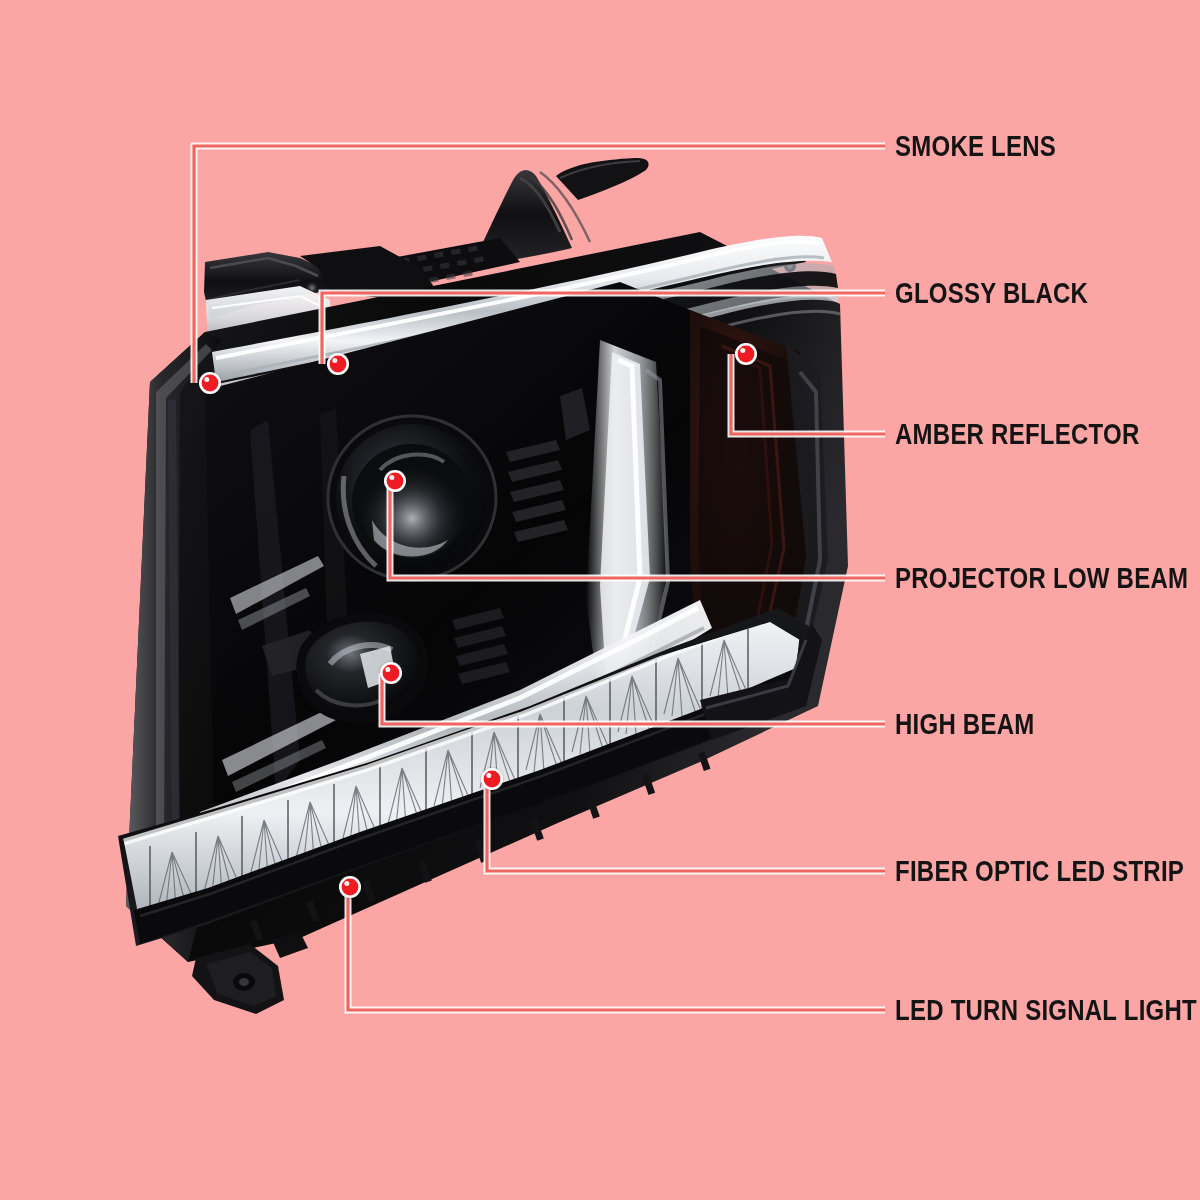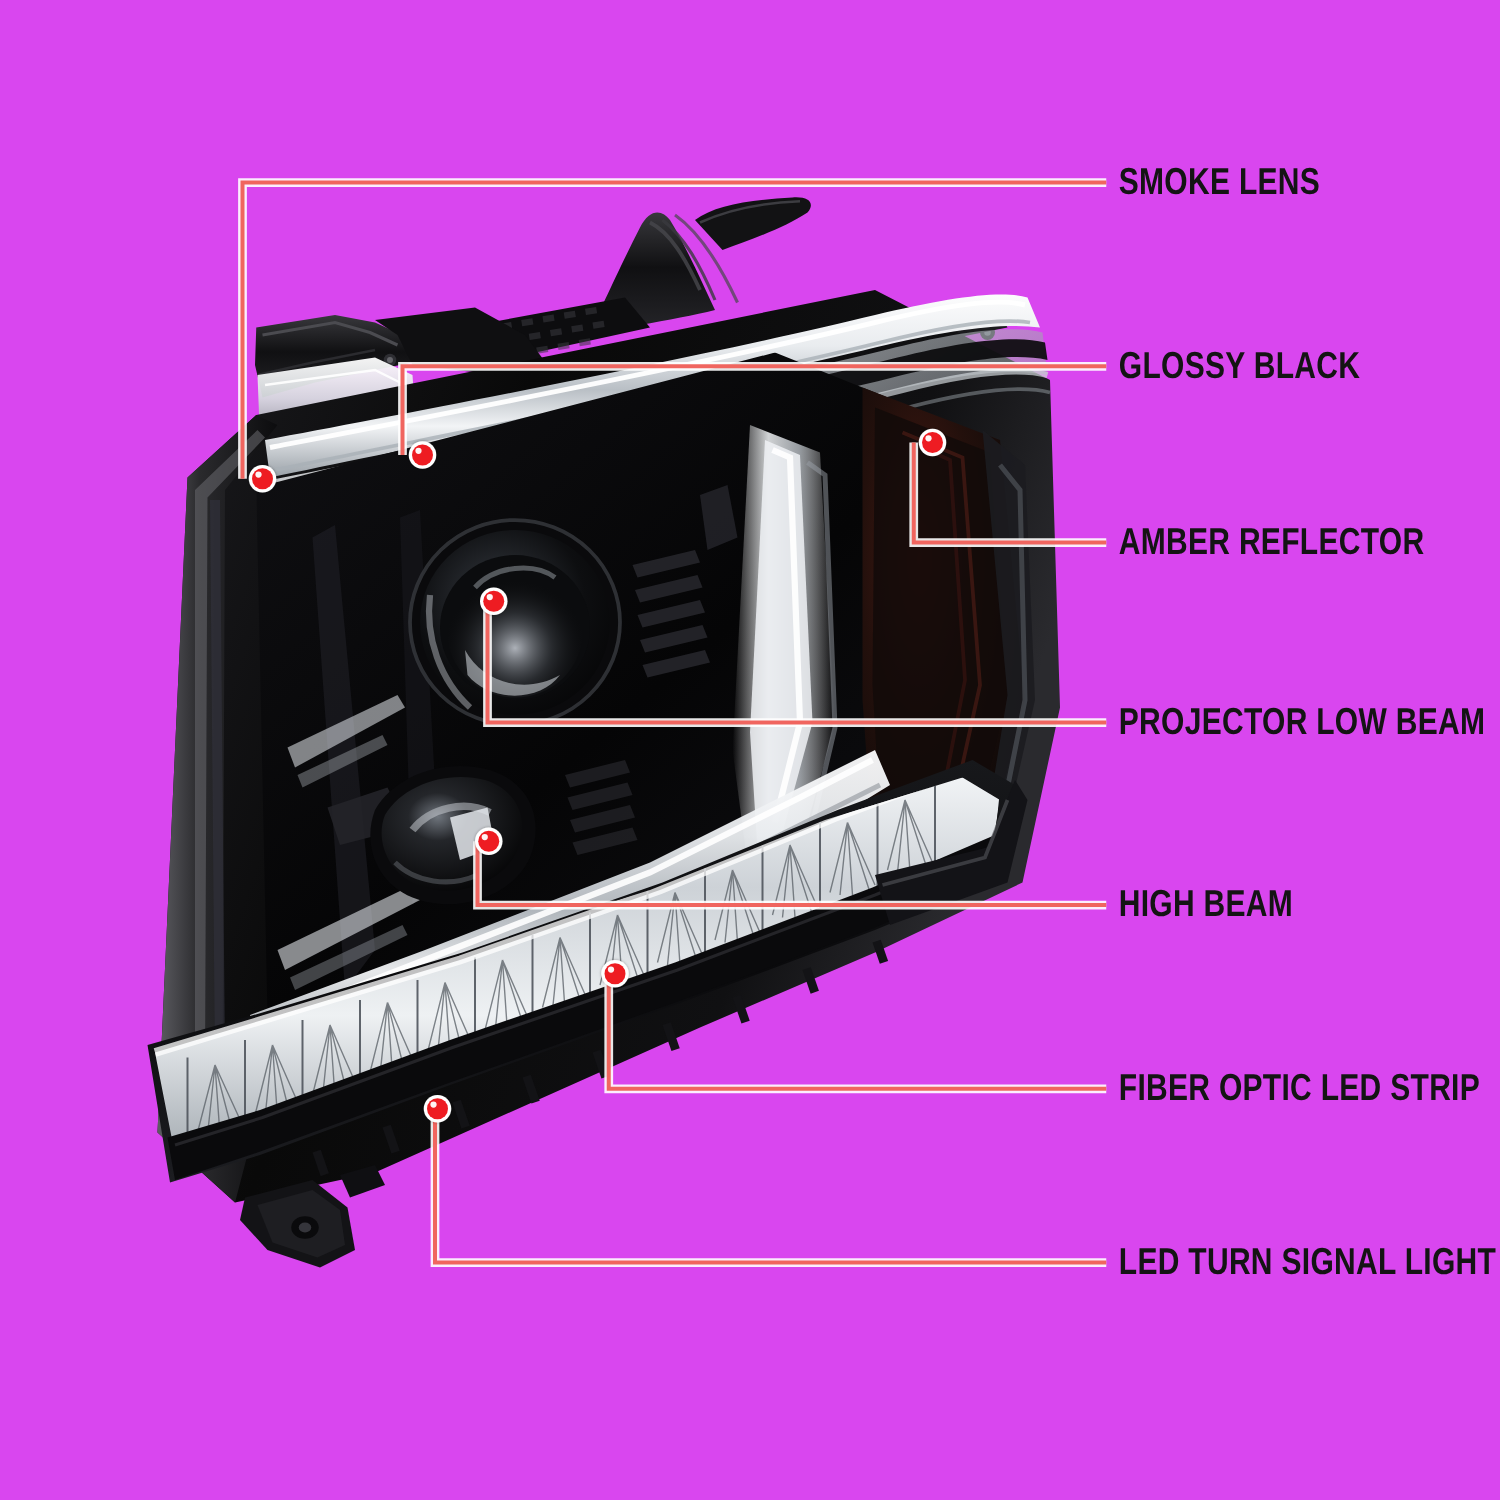--- a/index.html
+++ b/index.html
@@ -2,21 +2,21 @@
 <html><head>
 <meta charset="utf-8">
 <title>Headlight Feature Callout Diagram</title>
 <style>
   html,body{margin:0;padding:0;background:#fff;}
   body{
     width:1200px;height:1200px;overflow:hidden;position:relative;
     font-family:"Liberation Sans","DejaVu Sans",sans-serif;
     -webkit-font-smoothing:antialiased;
   }
-  #stage{position:absolute;inset:0;width:1200px;height:1200px;background:#d946ef;}
+  #stage{position:absolute;inset:0;width:1200px;height:1200px;background:#fca5a5;}
 
   
   #product-art{position:absolute;left:0;top:0;width:1200px;height:1200px;}
 
   
   #callout-layer{position:absolute;left:0;top:0;width:1200px;height:1200px;pointer-events:none;}
 
   .callout-label{
     position:absolute;
     font-family:"Liberation Sans","DejaVu Sans",sans-serif;

